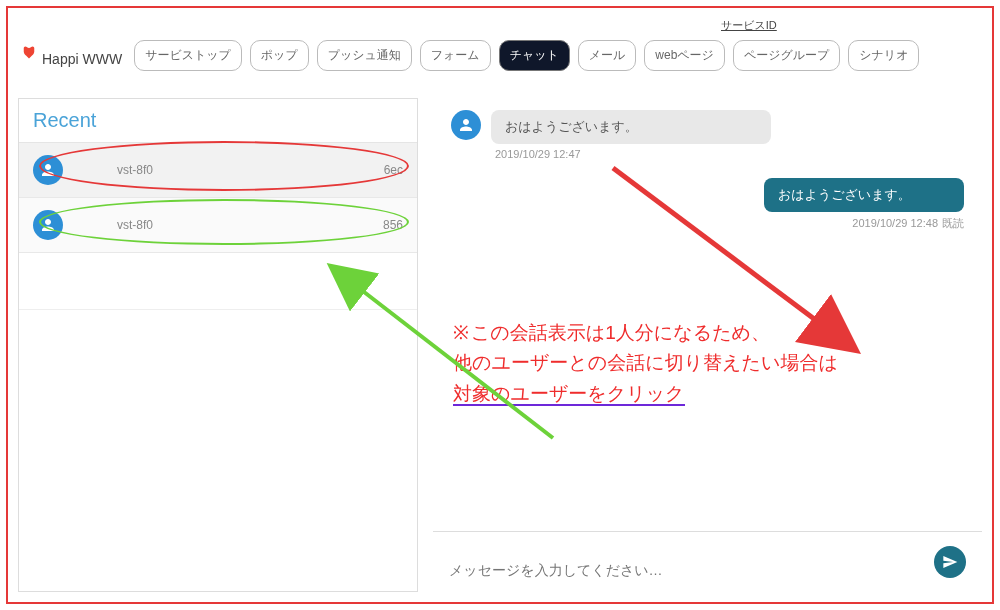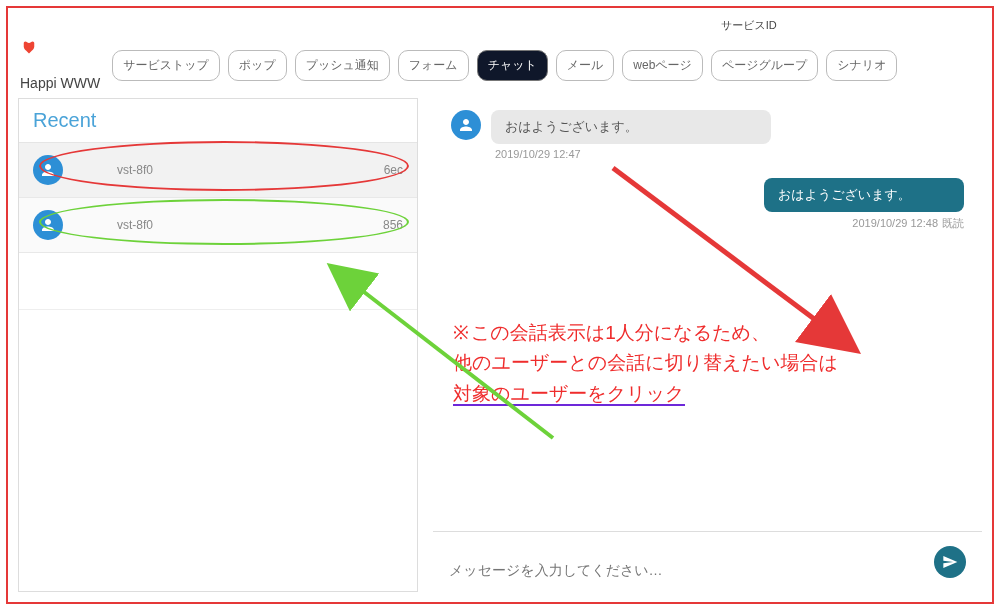--- a/index.html
+++ b/index.html
@@ -15,33 +15,33 @@
     left: 6px; top: 6px;
     width: 988px; height: 598px;
     border: 2px solid #e53838;
     background: #fff;
   }
   .service-id {
     position: absolute;
     top: 10px; left: 713px;
     font-size: 11px;
     color: #444;
+    text-decoration: underline;
   }
   .header {
     display: flex;
     align-items: center;
     padding: 8px 12px;
     gap: 8px;
     margin-top: 24px;
   }
   .logo {
-    display: flex; align-items: flex-start; gap: 13px;
+    display: flex; align-items: flex-end; gap: 4px;
     font-size: 14px; color: #444; font-weight: 500;
     margin-right: 4px;
-    flex-direction: column;
   }
   .logo-icon { color: #e43; font-size: 16px; }
   .nav-btn {
     border: 1px solid #bbb;
     background: #fff;
     color: #666;
     padding: 6px 10px;
     font-size: 12px;
     cursor: pointer;
     border-radius: 10px;

